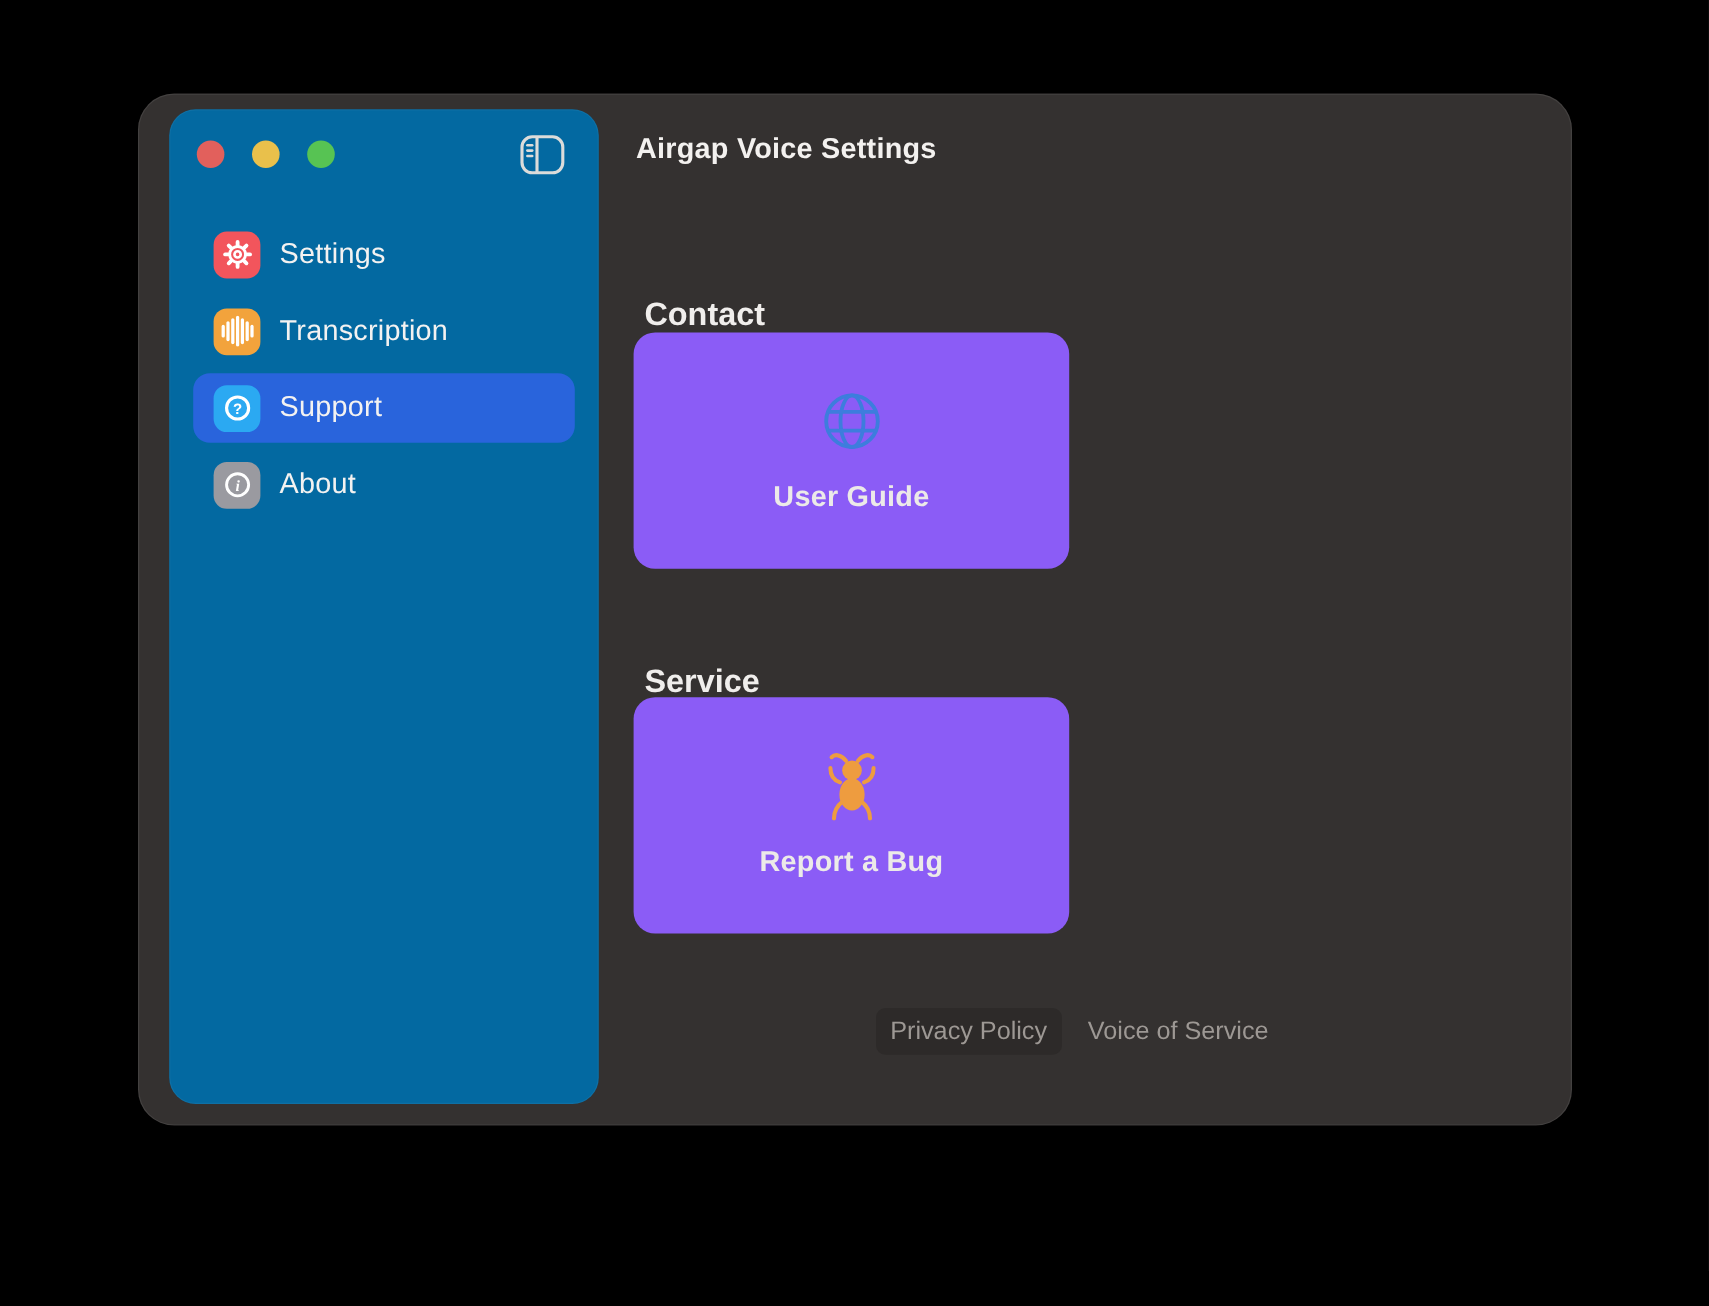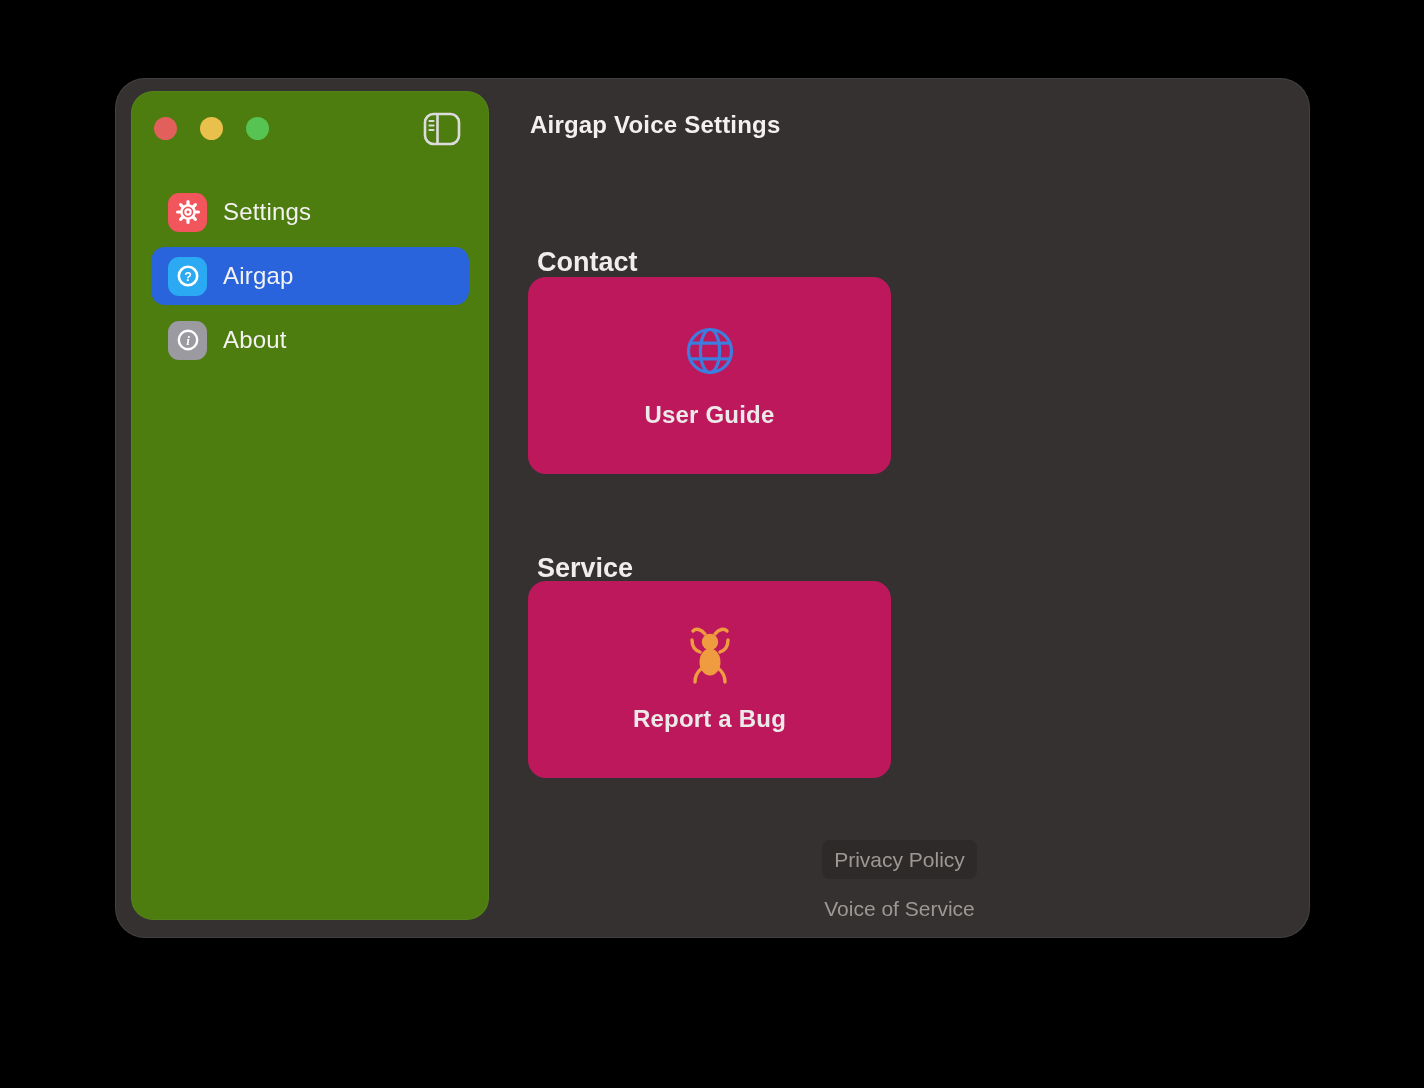--- a/index.html
+++ b/index.html
@@ -8,22 +8,22 @@
     font-family:"Liberation Sans",sans-serif;
     -webkit-font-smoothing:antialiased;
   }
   .window{
     position:absolute;left:115px;top:78px;width:1195px;height:860px;
     background:#343130;border-radius:30px;
     box-shadow:inset 0 0 0 1px rgba(255,255,255,0.08), 0 18px 50px rgba(0,0,0,0.7);
   }
   
   .sidebar{
-    position:absolute;left:16px;top:13px;width:358px;height:829px;
-    background:#4d7c0f;border-radius:22px;
+    position:absolute;left:26px;top:13px;width:358px;height:829px;
+    background:#0369a1;border-radius:22px;
     box-shadow:inset 0 0 0 1px rgba(255,255,255,0.05);
   }
   .traffic{position:absolute;left:23px;top:26px;display:flex;gap:23px;}
   .traffic .dot{width:23px;height:23px;border-radius:50%;}
   .dot.red{background:#e2605c;}
   .dot.yellow{background:#e9c04b;}
   .dot.green{background:#57c353;}
   .toggle-btn{position:absolute;left:292px;top:21px;width:38px;height:34px;cursor:default;}
   .nav{position:absolute;left:20px;top:92px;right:20px;display:flex;flex-direction:column;gap:6px;}
   .nav-row{
@@ -48,30 +48,30 @@
   }
   .section-heading{
     position:absolute;left:9px;font-size:27px;font-weight:700;color:#f0eeec;line-height:1;margin-top:30px;
   }
   .heading-contact{top:141px;}
   .heading-service{top:447px;text-align:center;}
   .card-row{position:absolute;left:0;display:flex;gap:17px;}
   .row-contact{top:199px;}
   .row-service{top:503px;text-align:right;}
   .card{
-    width:363px;height:197px;background:#be185d;border-radius:18px;
+    width:363px;height:197px;background:#8b5cf6;border-radius:18px;
     display:flex;flex-direction:column;align-items:center;justify-content:center;
     gap:22px;cursor:default;
   }
   .card-icon{height:56px;display:flex;align-items:center;justify-content:center;}
   .card-label{font-size:24px;font-weight:600;color:#eceae8;letter-spacing:0.2px;}
   
   .footer{
     position:absolute;left:0;top:762px;width:100%;
-    display:flex;justify-content:center;align-items:center;gap:10px;flex-direction:column;
+    display:flex;justify-content:center;align-items:center;gap:10px;
   }
   .footer-link{
     font-size:21px;font-weight:500;color:#9d9894;
     padding:9px 12px;border-radius:8px;line-height:1;
   }
   .footer-link.pressed{background:#2d2a29;}
 </style>
 </head>
 <body>
 
@@ -111,29 +111,45 @@
                 <line x1="5.2" y1="5.2" x2="7.4" y2="7.4"></line>
               </g>
               <circle r="6.6" stroke-width="2.4"></circle>
               <circle r="2.6" stroke-width="2.2"></circle>
             </g>
           </svg>
         </div>
         <span class="nav-label">Settings</span>
       </div>
 
+      <div class="nav-row">
+        <div class="nav-icon orange">
+          <svg width="28" height="26" viewBox="-14 -13 28 26">
+            <g stroke="#fff" stroke-width="2.7" stroke-linecap="round">
+              <line x1="-12" y1="-4" x2="-12" y2="4"></line>
+              <line x1="-8" y1="-7" x2="-8" y2="7"></line>
+              <line x1="-4" y1="-9.5" x2="-4" y2="9.5"></line>
+              <line x1="0" y1="-11.5" x2="0" y2="11.5"></line>
+              <line x1="4" y1="-9.5" x2="4" y2="9.5"></line>
+              <line x1="8" y1="-7" x2="8" y2="7"></line>
+              <line x1="12" y1="-4" x2="12" y2="4"></line>
+            </g>
+          </svg>
+        </div>
+        <span class="nav-label">Transcription</span>
+      </div>
 
       <div class="nav-row selected">
         <div class="nav-icon blue">
           <svg width="28" height="28" viewBox="-14 -14 28 28">
             <circle r="9.2" fill="none" stroke="#fff" stroke-width="2.6"></circle>
             <text x="0" y="4.6" text-anchor="middle" font-family="Liberation Sans, sans-serif" font-size="12.5" font-weight="bold" fill="#fff">?</text>
           </svg>
         </div>
-        <span class="nav-label">Airgap</span>
+        <span class="nav-label">Support</span>
       </div>
 
       <div class="nav-row">
         <div class="nav-icon gray">
           <svg width="28" height="28" viewBox="-14 -14 28 28">
             <circle r="9.2" fill="none" stroke="#fff" stroke-width="2.4"></circle>
             <text x="0" y="4.8" text-anchor="middle" font-family="Liberation Serif, serif" font-style="italic" font-size="13" font-weight="bold" fill="#fff">i</text>
           </svg>
         </div>
         <span class="nav-label">About</span>

